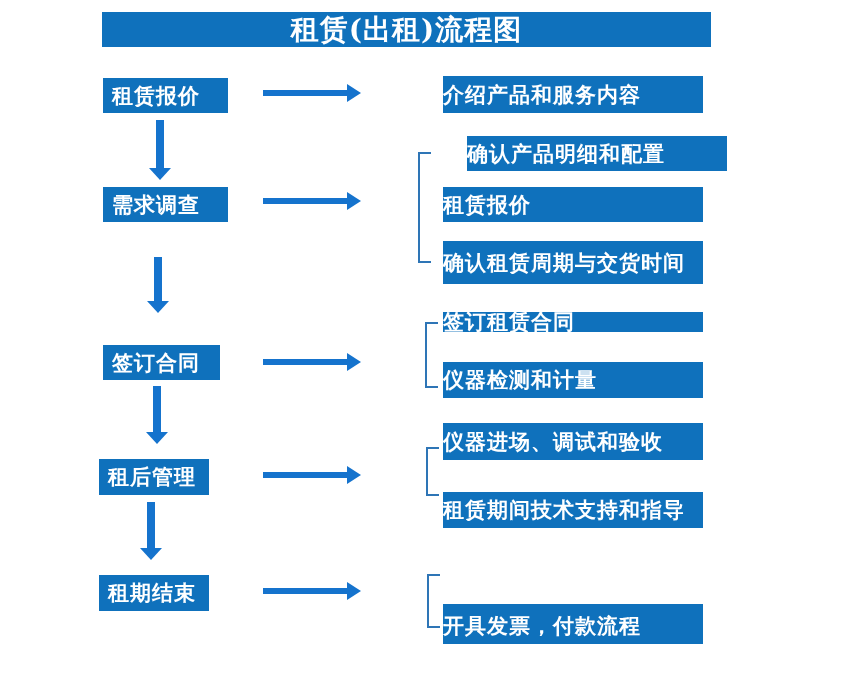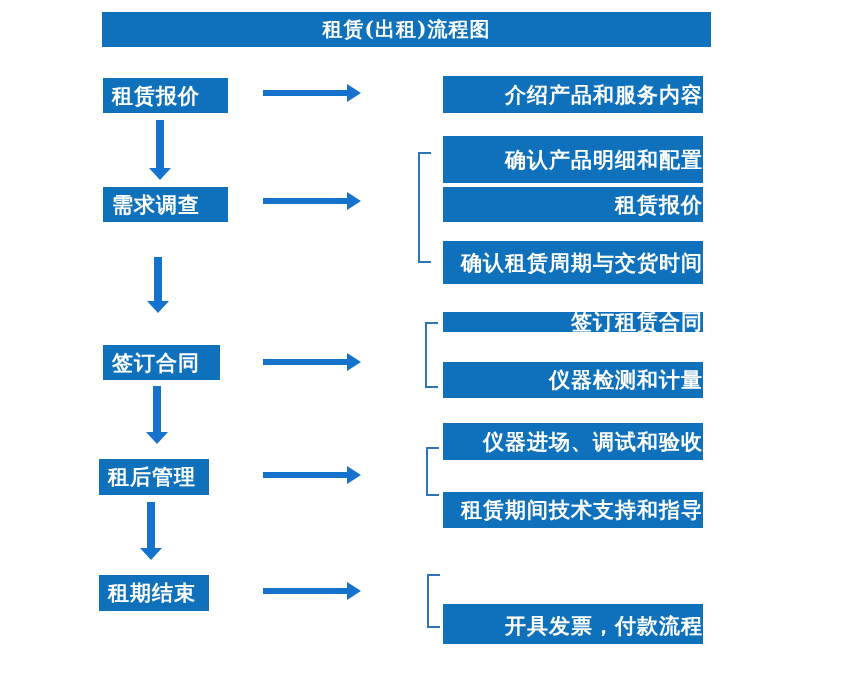--- a/index.html
+++ b/index.html
@@ -15,31 +15,31 @@
     width:844px;height:688px;
     background:#ffffff;
     font-family:"DejaVu Serif","Liberation Serif",serif;
     font-weight:700;
     overflow:hidden;
   }
   .title-bar{
     position:absolute;left:102px;top:12px;width:609px;height:35px;
     background:var(--fill);color:var(--text);
     display:flex;align-items:center;justify-content:center;
-    font-size:20px;letter-spacing:1px;
+    font-size:28px;letter-spacing:1px;
   }
   .box{
     position:absolute;
     background:var(--fill);color:var(--text);
     display:flex;align-items:center;
     font-size:21px;letter-spacing:1px;
     white-space:nowrap;overflow:hidden;
   }
   .lbox{padding-left:9px;}
-  .rbox{left:443px;width:260px;padding-left:12px;justify-content:flex-end;}
+  .rbox{left:443px;width:260px;}
   .h-arrow{position:absolute;left:263px;width:98px;height:18px;}
   .h-arrow .shaft{position:absolute;left:0;top:6px;width:85px;height:6px;background:var(--arrow);}
   .h-arrow .head{position:absolute;right:0;top:0;width:0;height:0;
     border-top:9px solid transparent;border-bottom:9px solid transparent;
     border-left:14px solid var(--arrow);}
   .v-arrow{position:absolute;width:22px;}
   .v-arrow .shaft{position:absolute;left:7px;top:0;width:8px;height:calc(100% - 12px);background:var(--arrow);}
   .v-arrow .head{position:absolute;bottom:0;left:0;width:0;height:0;
     border-left:11px solid transparent;border-right:11px solid transparent;
     border-top:12px solid var(--arrow);}
@@ -116,21 +116,21 @@
 
   <div class="bracket" style="left:418px;top:152px;height:111px;"></div>
   <div class="bracket" style="left:425px;top:322px;height:66px;"></div>
   <div class="bracket" style="left:426px;top:447px;height:49px;"></div>
   <div class="bracket" style="left:427px;top:574px;height:54px;"></div>
 
   <div class="box rbox" style="top:76px;height:37px;">
     <span>介绍产品和服务内容</span>
   </div>
 
-  <div class="box rbox" style="top:136px;height:47px;">
+  <div class="box rbox" style="top:136px;height:35px;margin-left:24px;">
     <span>确认产品明细和配置</span>
   </div>
   <div class="box rbox" style="top:187px;height:35px;">
     <span>租赁报价</span>
   </div>
   <div class="box rbox" style="top:241px;height:43px;">
     <span>确认租赁周期与交货时间</span>
   </div>
 
   <div class="box rbox" style="top:312px;height:20px;">

